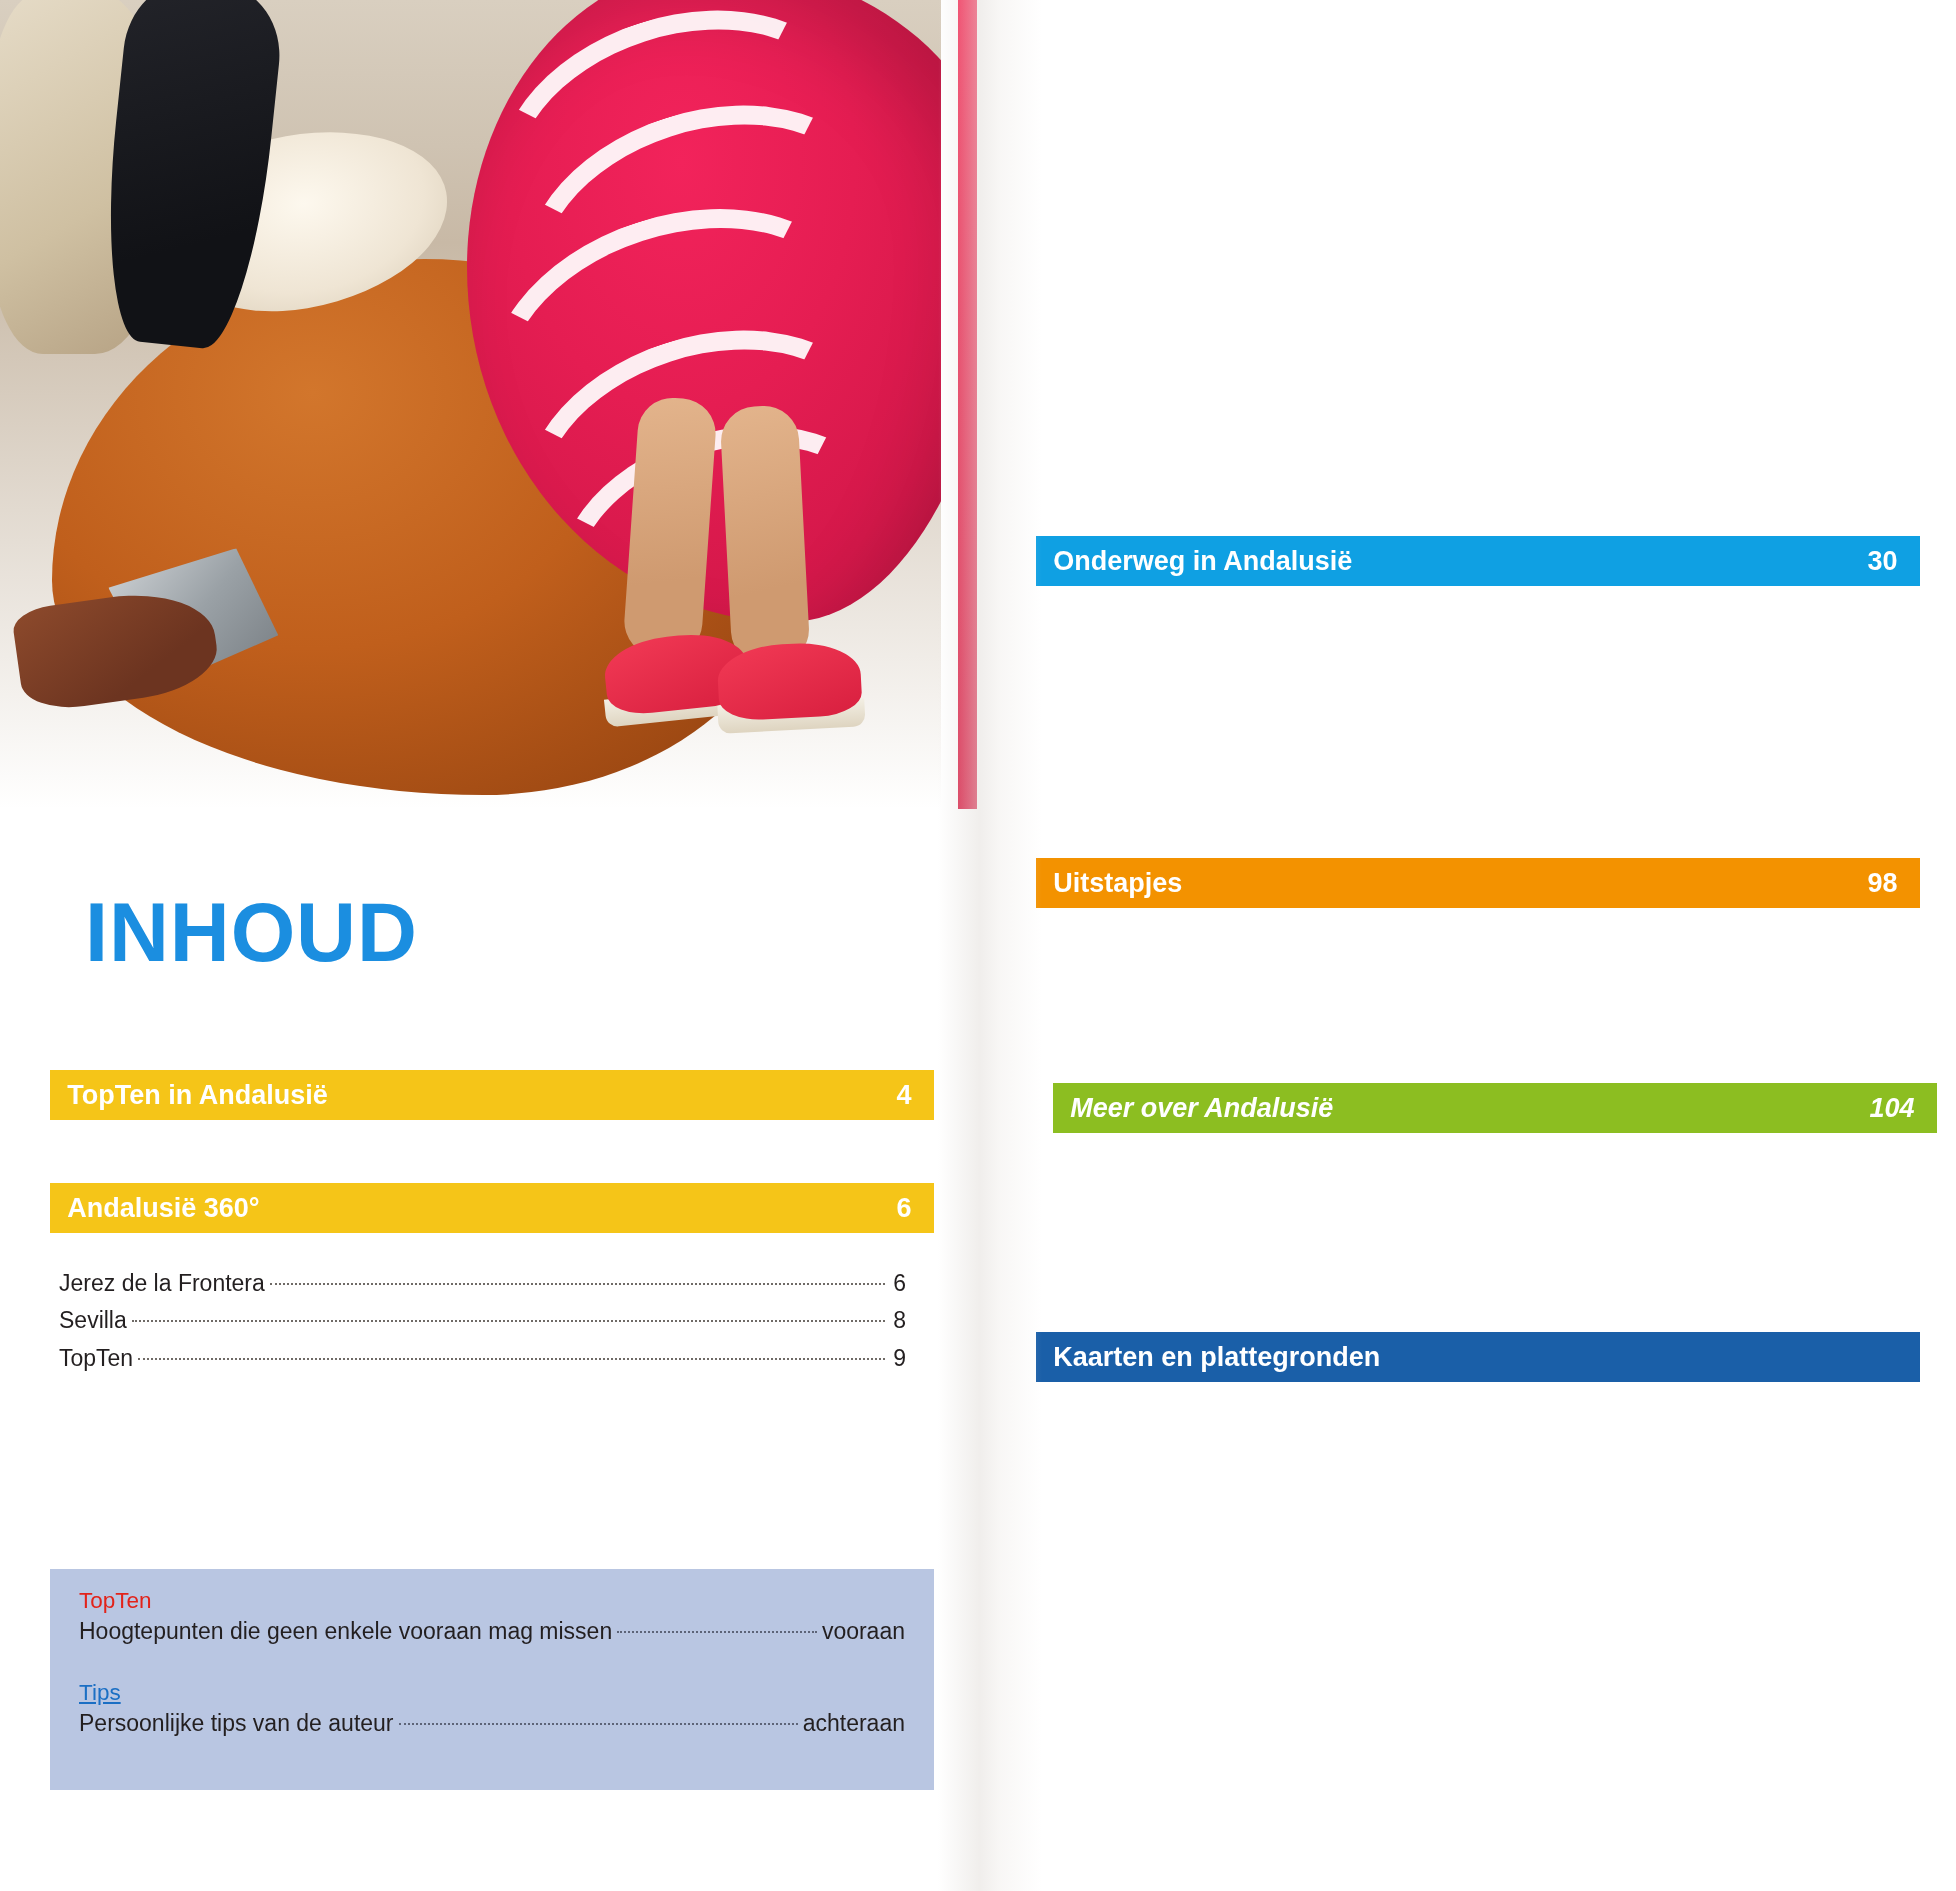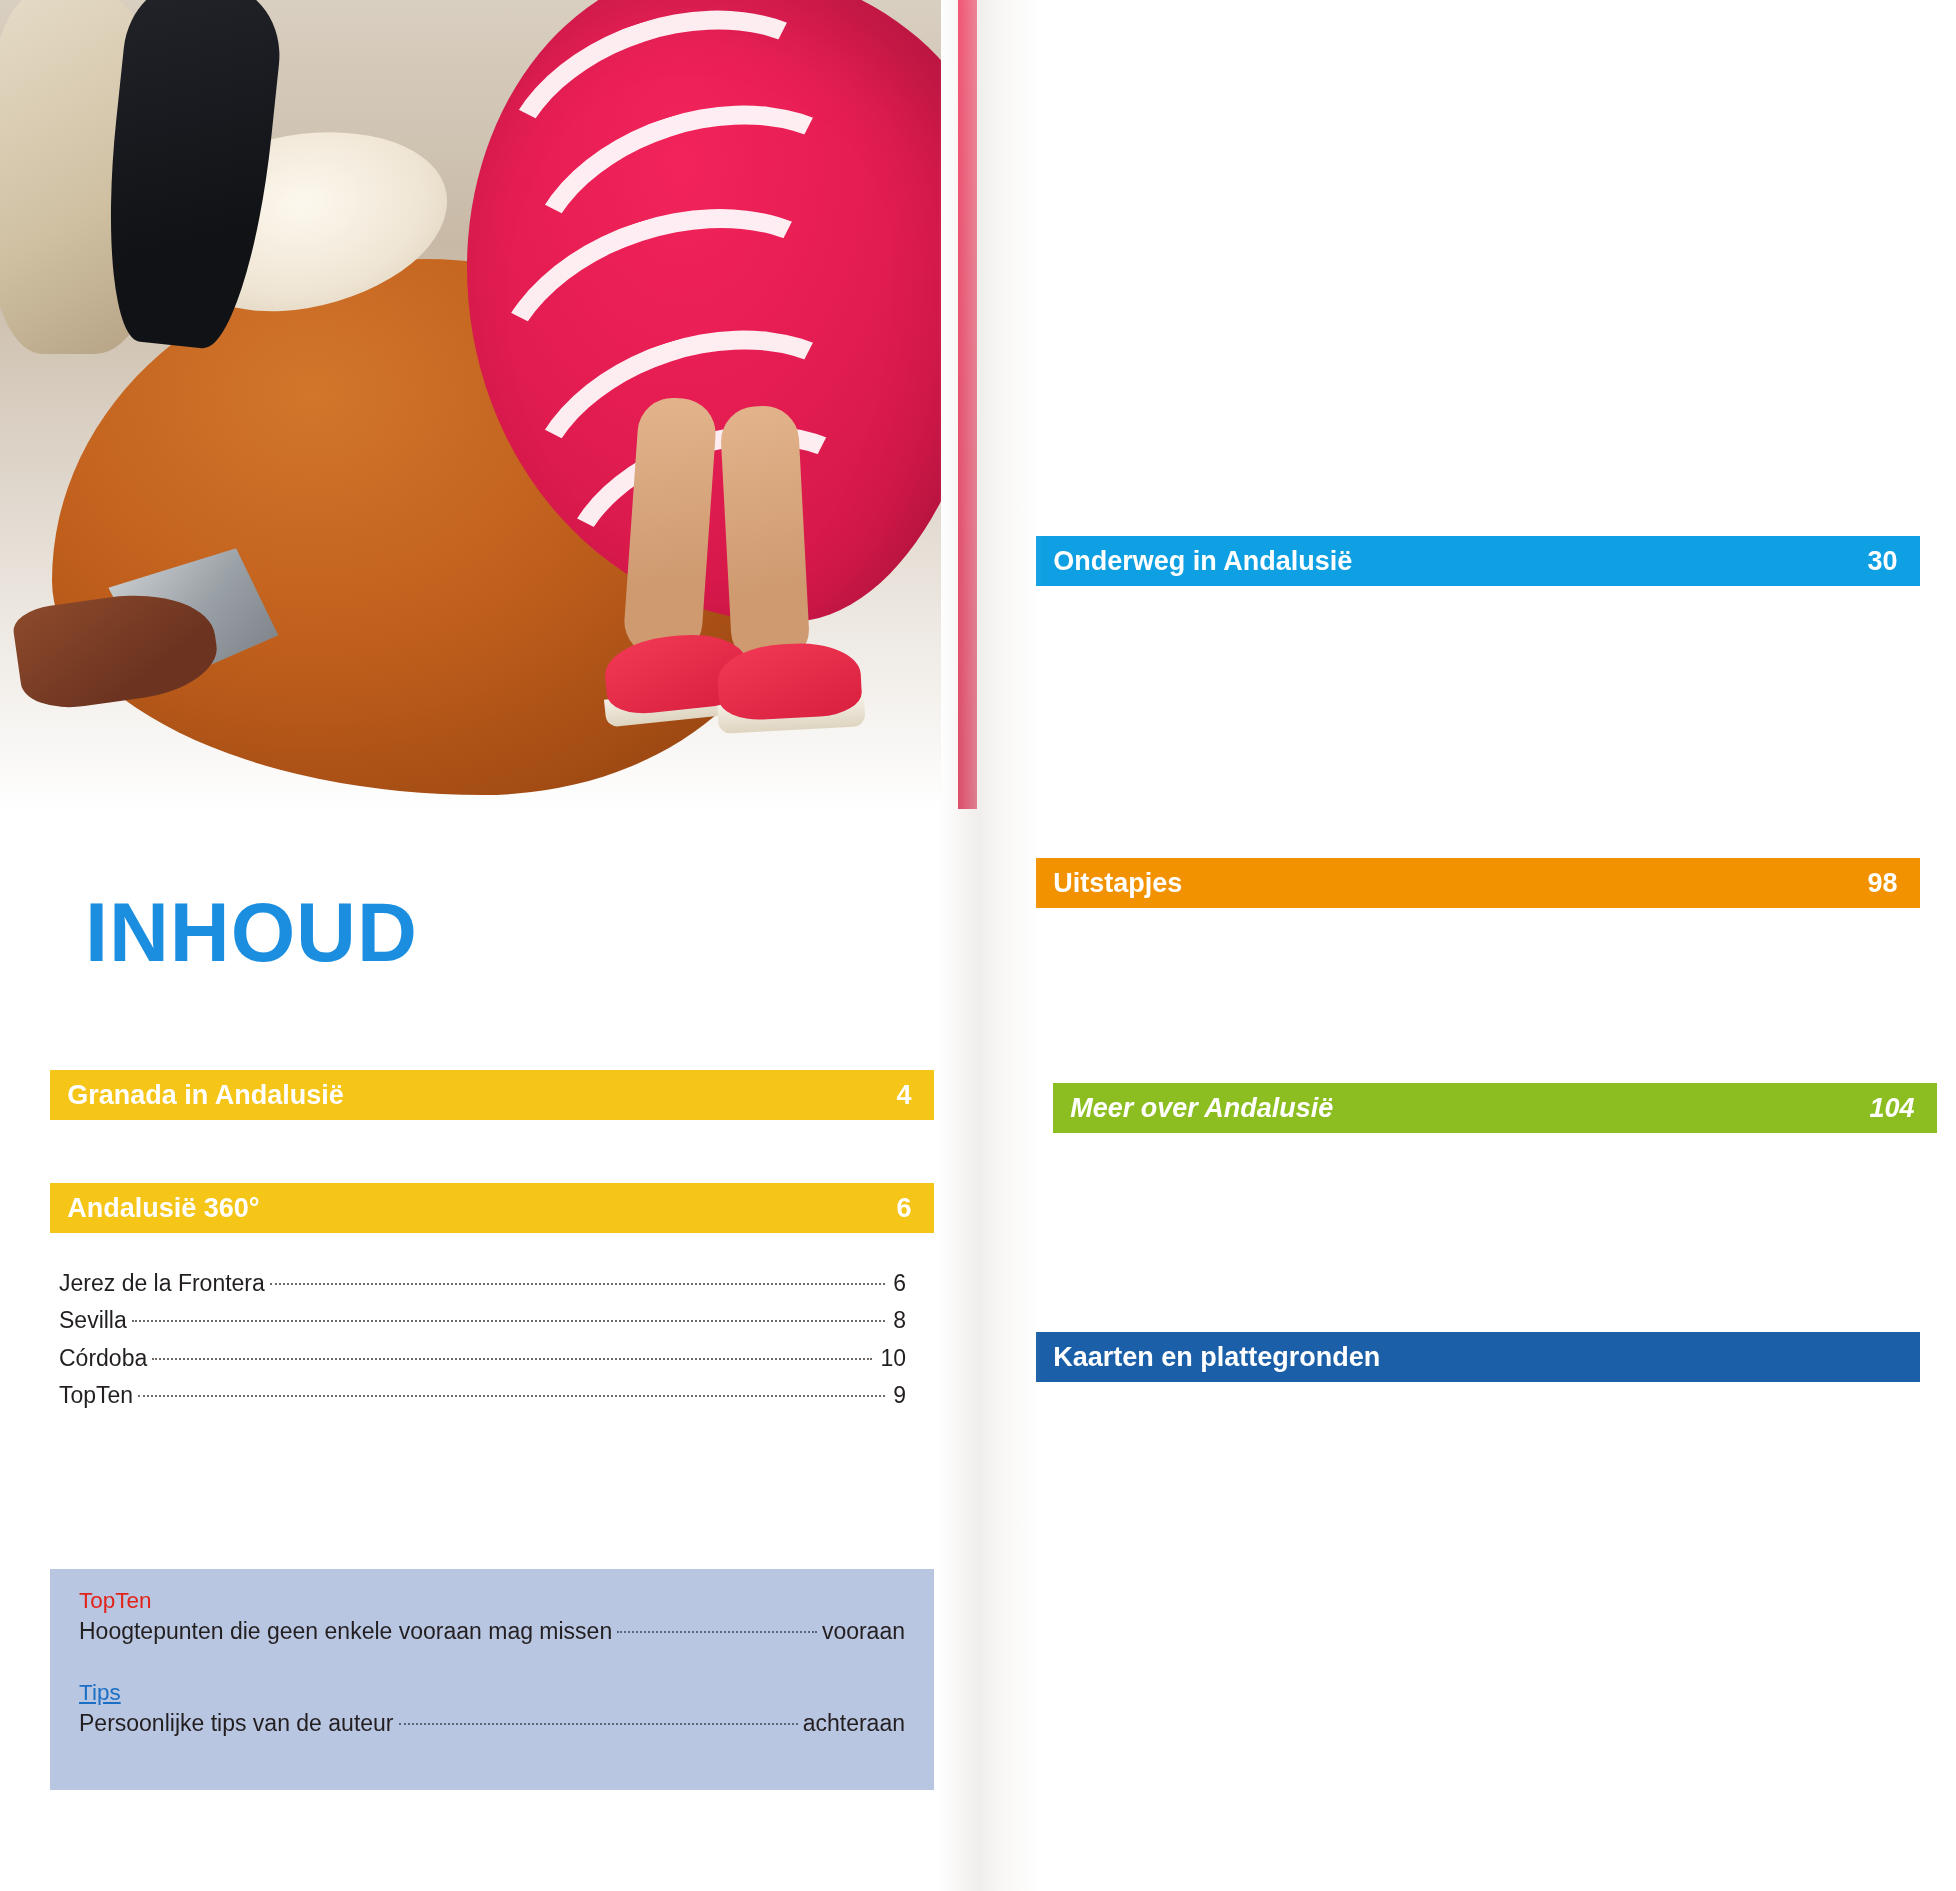--- a/index.html
+++ b/index.html
@@ -232,44 +232,39 @@
     <div class="shoe-sole ss2"></div>
     <div class="shoe sh1"></div>
     <div class="shoe sh2"></div>
     <div class="white-right"></div>
     <div class="red-strip"></div>
   </div>
 
   <div class="inhoud-title">INHOUD</div>
 
   <div class="bar bar-yellow left-bar1">
-    <span class="bar-label">Granada in Andalusië</span>
+    <span class="bar-label">TopTen in Andalusië</span>
     <span class="bar-page">4</span>
   </div>
 
   <div class="bar bar-yellow left-bar2">
     <span class="bar-label">Andalusië 360°</span>
     <span class="bar-page">6</span>
   </div>
 
   <div class="toc-list left-list">
     <div class="toc-row">
       <span class="t">Jerez de la Frontera</span>
       <span class="dots"></span>
       <span class="p">6</span>
     </div>
     <div class="toc-row">
       <span class="t">Sevilla</span>
       <span class="dots"></span>
       <span class="p">8</span>
-    </div>
-    <div class="toc-row">
-      <span class="t">Córdoba</span>
-      <span class="dots"></span>
-      <span class="p">10</span>
     </div>
     <div class="toc-row">
       <span class="t">TopTen</span>
       <span class="dots"></span>
       <span class="p">9</span>
     </div>
   </div>
 
   <div class="tips-box">
     <div class="tt-red">TopTen</div>

